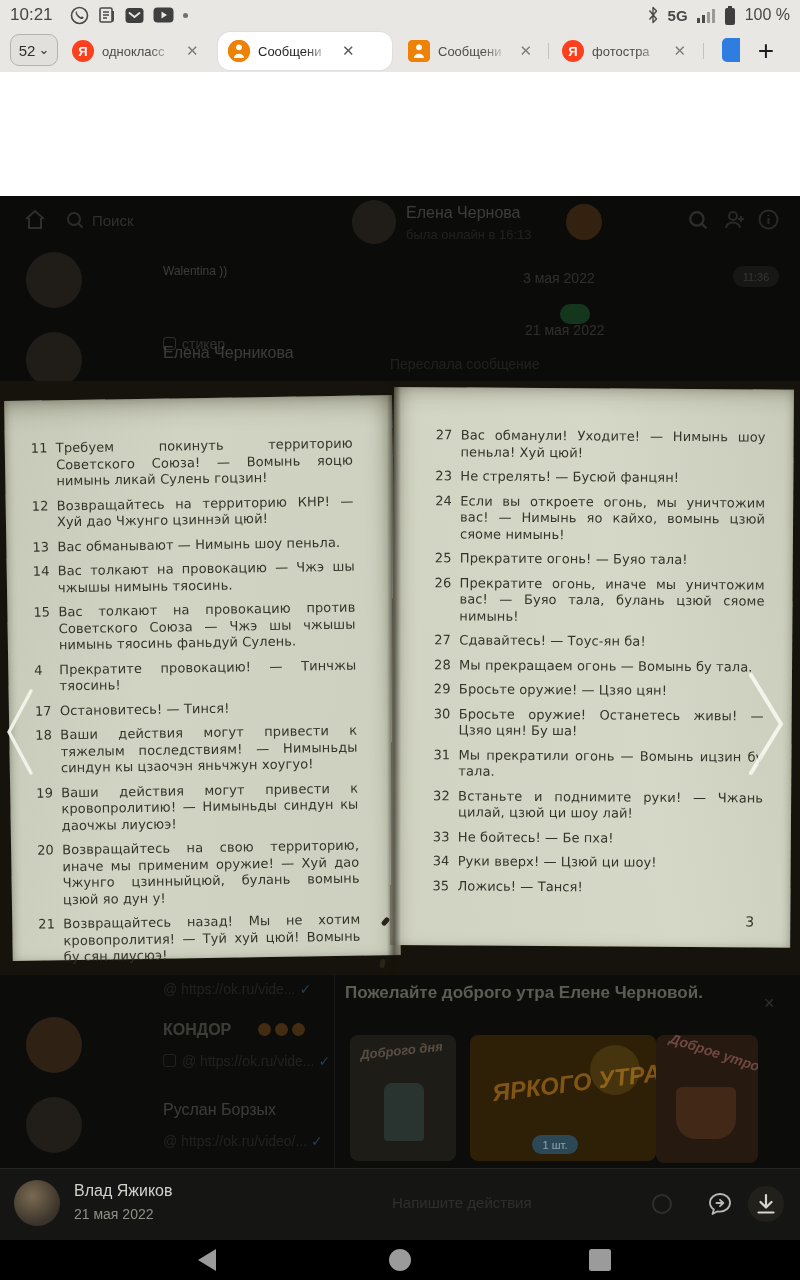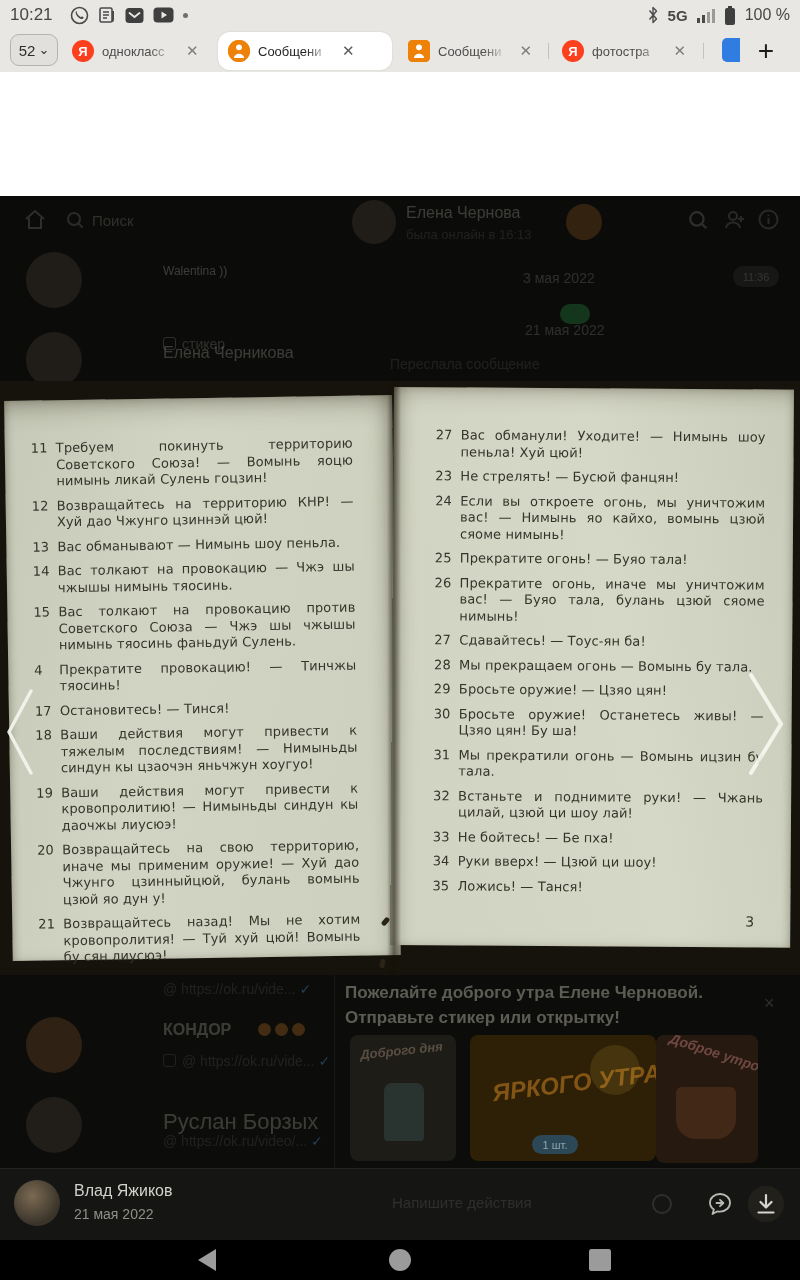--- a/index.html
+++ b/index.html
@@ -460,24 +460,23 @@
     <span class="dim-txt dim-faint" style="left:163px;top:6px;font-size:14px;"><span>@</span> <span>https://ok.ru/vide...</span> <span class="dim-check">✓</span></span>
     <div class="dim-av" style="left:26px;top:42px;width:56px;height:56px;background:rgba(190,120,60,0.20);"></div>
     <span class="dim-txt dim-strong" style="left:163px;top:46px;font-size:16px;font-weight:bold;">КОНДОР</span>
     <span class="abs" style="left:258px;top:48px;display:flex;gap:4px;">
         <i style="width:13px;height:13px;border-radius:50%;background:rgba(230,140,40,.25);"></i>
         <i style="width:13px;height:13px;border-radius:50%;background:rgba(230,140,40,.25);"></i>
         <i style="width:13px;height:13px;border-radius:50%;background:rgba(230,140,40,.25);"></i>
       </span>
     <span class="dim-txt dim-faint" style="left:163px;top:78px;font-size:14px;"><span class="sticker-chip"></span><span>@</span> <span>https://ok.ru/vide...</span> <span class="dim-check">✓</span></span>
     <div class="dim-av" style="left:26px;top:122px;width:56px;height:56px;"></div>
-    <span class="dim-txt dim-strong" style="left:163px;top:134px;font-size:22px;">Руслан Борзых</span>
+    <span class="dim-txt dim-strong" style="left:163px;top:126px;font-size:16px;">Руслан Борзых</span>
     <span class="dim-txt dim-faint" style="left:163px;top:158px;font-size:14px;"><span>@</span> <span>https://ok.ru/video/...</span> <span class="dim-check">✓</span></span>
     <span class="greeting" style="top:8px;">Пожелайте доброго утра Елене Черновой.</span>
-    <span class="greeting" style="top:33px;">Отправьте стикер или открытку!</span>
     <span class="dim-txt" style="left:764px;top:18px;font-size:18px;">×</span>
     <div class="postcard pc1">
       <span class="pc-script" style="left:10px;top:8px;font-size:13px;color:rgba(200,170,150,0.35);transform:rotate(-6deg);">Доброго дня</span>
       <i class="abs" style="left:34px;top:48px;width:40px;height:58px;border-radius:8px 8px 4px 4px;background:rgba(120,200,210,0.14);"></i>
     </div>
     <div class="postcard pc2">
       <span class="pc-script" style="left:22px;top:34px;font-size:24px;color:rgba(235,150,40,0.45);transform:rotate(-7deg);">ЯРКОГО УТРА</span>
       <i class="abs" style="left:120px;top:10px;width:50px;height:50px;border-radius:50%;background:rgba(240,200,60,0.12);"></i>
     </div>
     <div class="postcard pc3">

